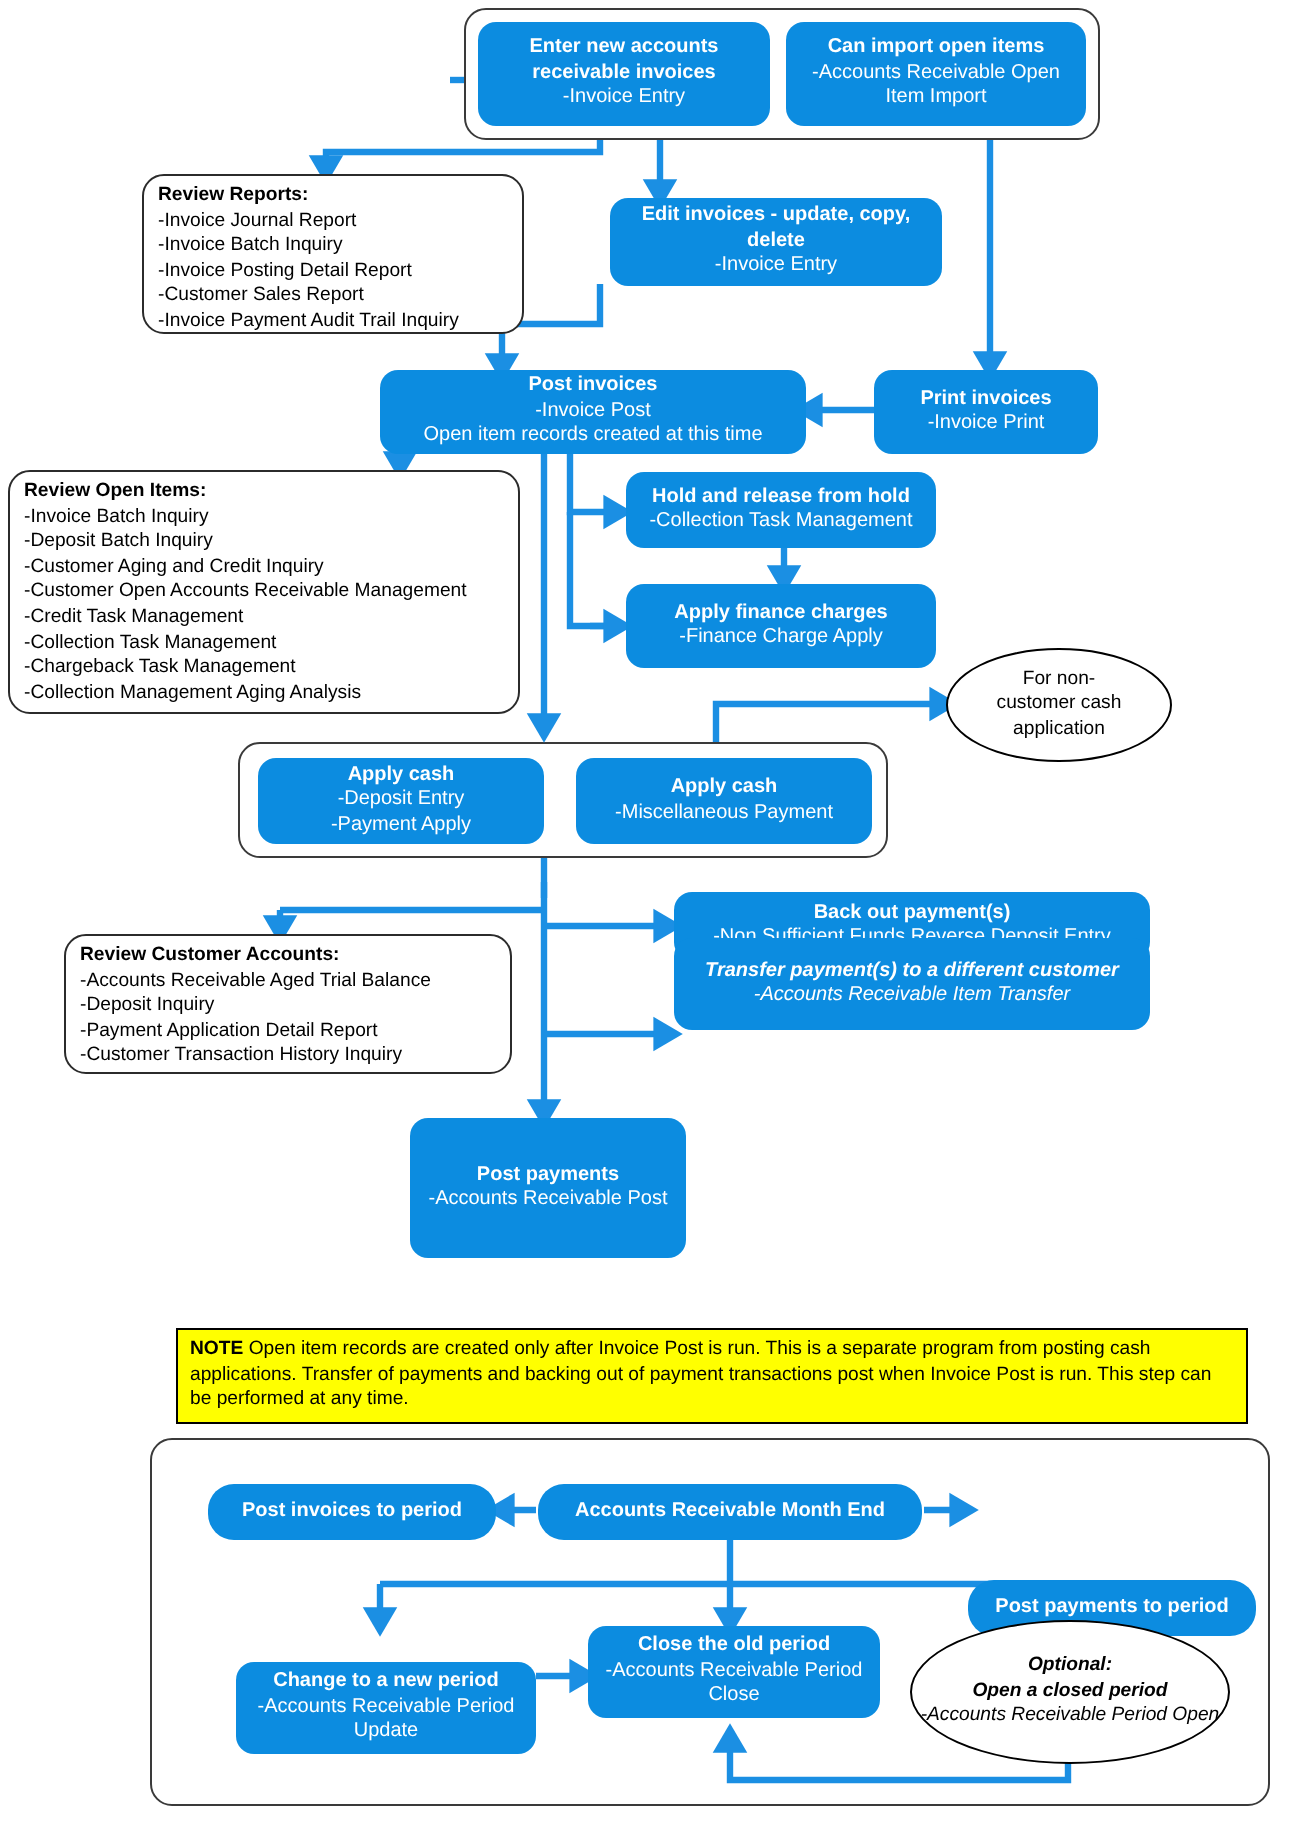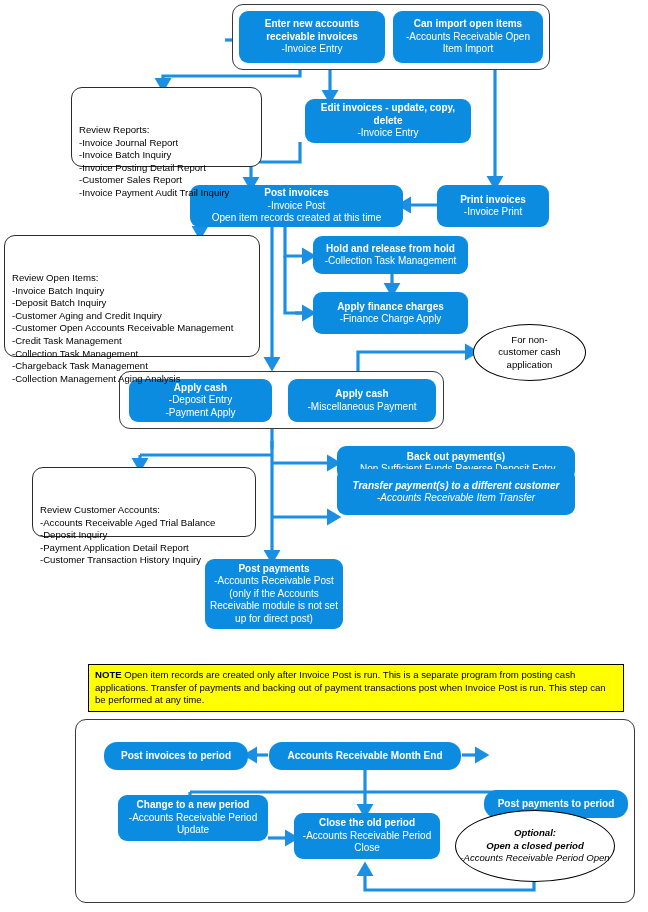--- a/index.html
+++ b/index.html
@@ -53,22 +53,21 @@
     border-radius: 11px;
     background: #ffffff;
     color: #000000;
     font-size: 9.6px;
     line-height: 12.6px;
     padding: 4px 7px 3px 7px;
     z-index: 6;
     text-align: left;
   }
   .listbox .hd {
-    font-weight: normal;
-    margin-top: 32px;
+    font-weight: bold;
   }
   .ellipse {
     position: absolute;
     box-sizing: border-box;
     border: 1.3px solid #000000;
     border-radius: 50%;
     background: #ffffff;
     color: #000000;
     display: flex;
     align-items: center;
@@ -293,21 +292,20 @@
     <div>-Accounts Receivable Aged Trial Balance</div>
     <div>-Deposit Inquiry</div>
     <div>-Payment Application Detail Report</div>
     <div>-Customer Transaction History Inquiry</div>
   </div>
 
   <div class="node proc" style="left:205px; top:559px; width:138px; height:70px;">
     <div>
       <span>Post payments</span><br>
       <span class="sub">-Accounts Receivable Post</span><br>
-      <span class="sub">(only if the Accounts Receivable module is not set up for direct post)</span>
     </div>
   </div>
 
   <div class="notebox" style="left:88px; top:643px; width:536px; height:48px;margin-top:21px;">
     <b>NOTE</b><span> Open item records are created only after Invoice Post is run. This is a separate program from posting cash applications. Transfer of payments and backing out of payment transactions post when Invoice Post is run.  This step can be performed at any time.</span>
   </div>
 
   <div class="node proc" style="left:104px; top:742px; width:144px; height:26px; border-radius:13px;">
     <div>
       <span>Post invoices to period</span>
@@ -319,21 +317,21 @@
       <span>Accounts Receivable Month End</span>
     </div>
   </div>
 
   <div class="node proc" style="left:484px; top:742px; width:144px; height:26px; border-radius:13px;margin-top:48px;">
     <div>
       <span>Post payments to period</span>
     </div>
   </div>
 
-  <div class="node proc" style="left:118px; top:795px; width:150px; height:46px;">
+  <div class="node proc" style="left:118px; top:831px; width:150px; height:46px;">
     <div>
       <span>Change to a new period</span><br>
       <span class="sub">-Accounts Receivable Period Update</span>
     </div>
   </div>
 
   <div class="node proc" style="left:294px; top:813px; width:146px; height:46px;">
     <div>
       <span>Close the old period</span><br>
       <span class="sub">-Accounts Receivable Period Close</span>

